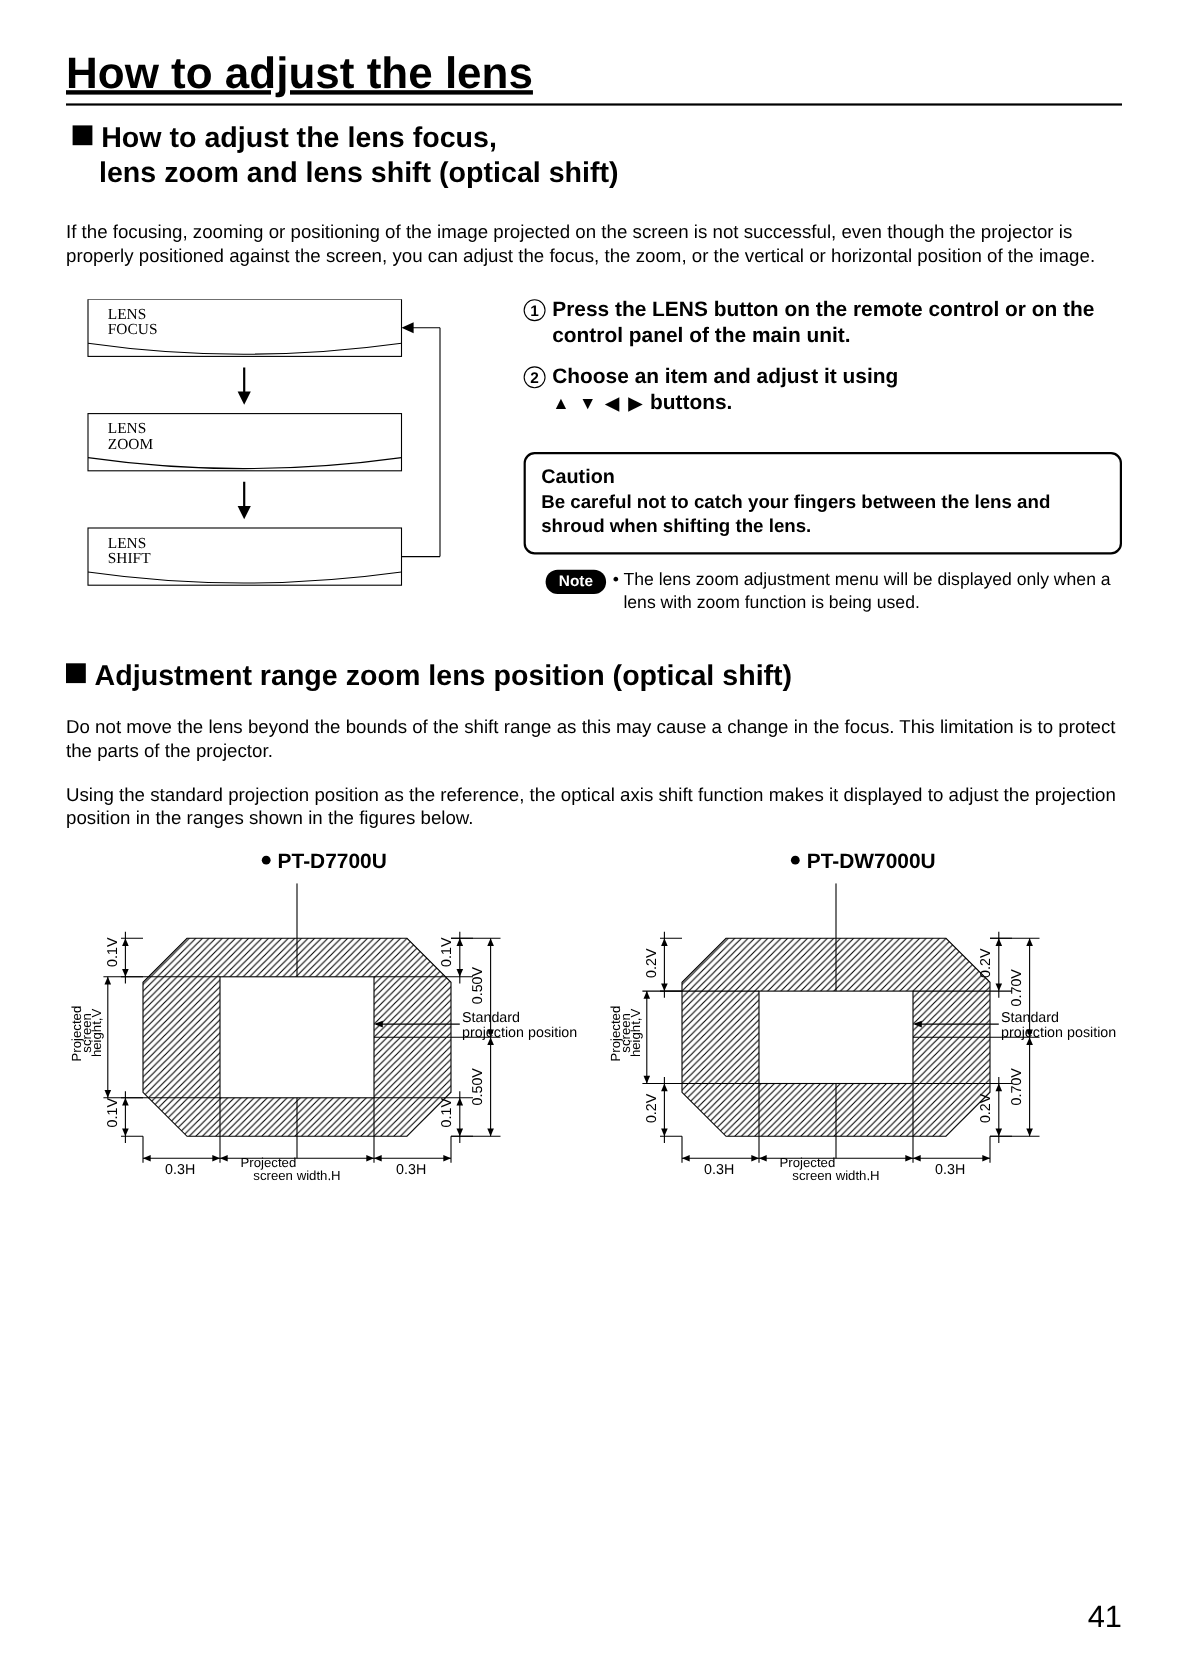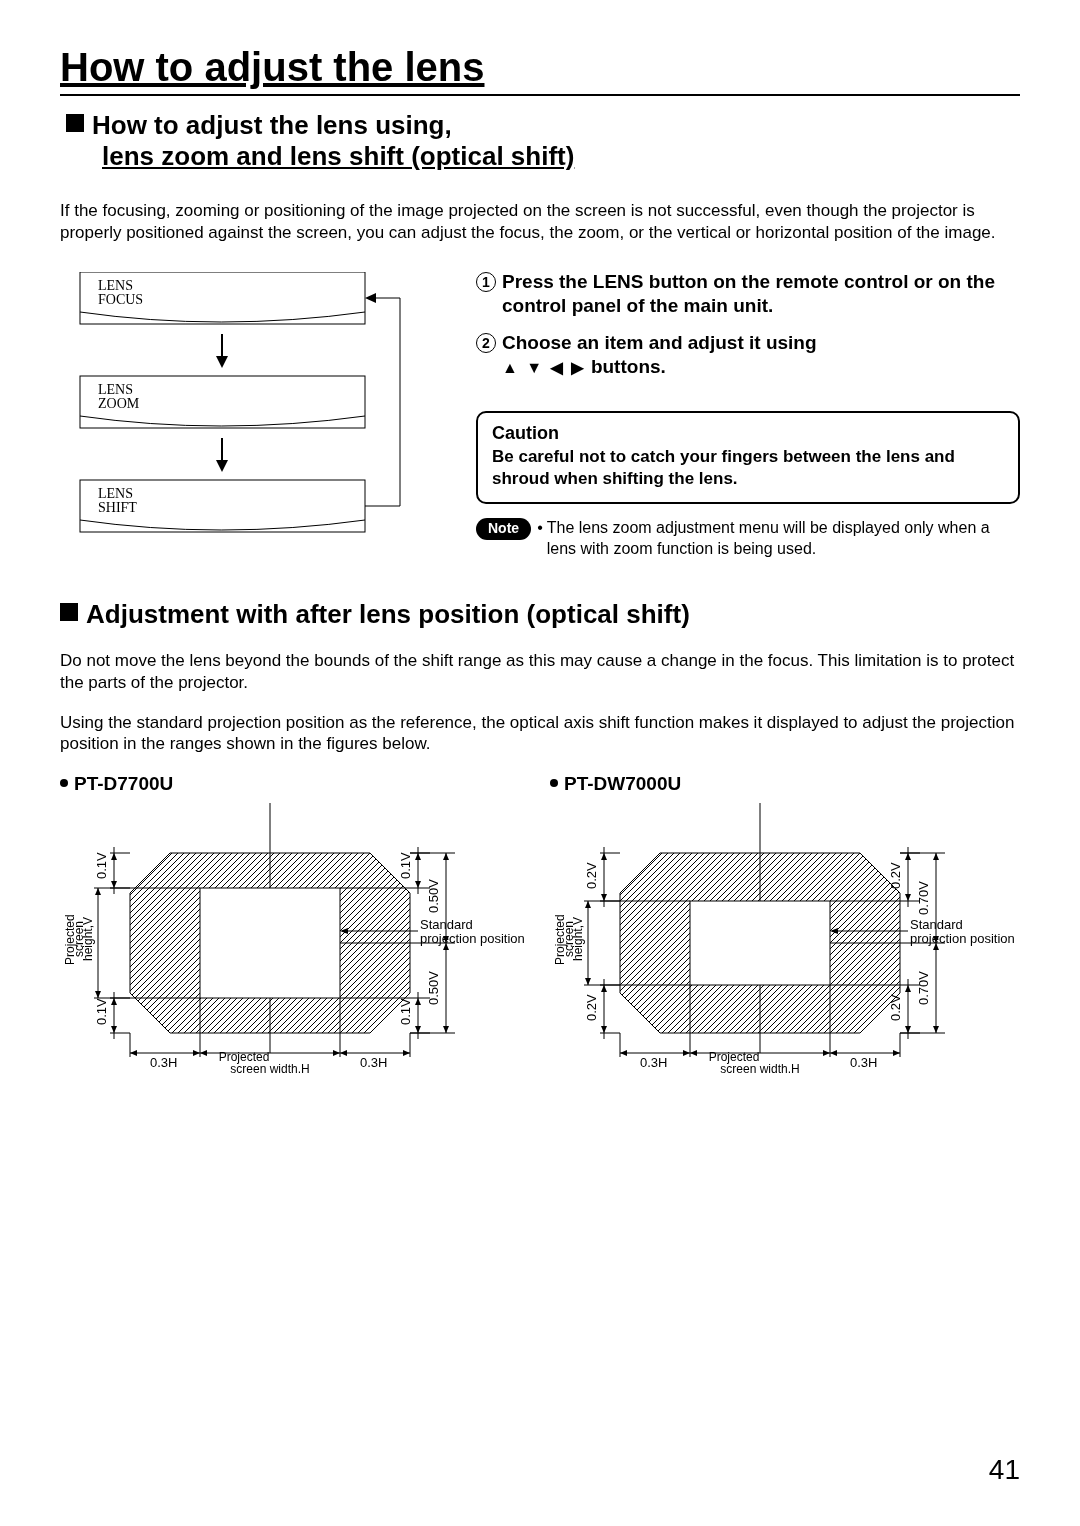--- a/index.html
+++ b/index.html
@@ -104,20 +104,21 @@
   }
   .note-pill {
     background: #000;
     color: #fff;
     border-radius: 11px;
     padding: 2px 12px;
     font-size: 14px;
     font-weight: bold;
     flex-shrink: 0;
     margin-right: 6px;
+    margin-left: 20px;
   }
   .note-bullet { margin-right: 4px; }
   .section2-heading {
     font-size: 26px;
     font-weight: bold;
     margin-bottom: 20px;
   }
   .section2-heading .square {
     display: inline-block;
     width: 18px; height: 18px;
@@ -128,21 +129,21 @@
   .body-text {
     font-size: 17px;
     line-height: 1.28;
     margin-bottom: 18px;
   }
   .models-row {
     display: flex;
     gap: 20px;
     margin-top: 6px;
   }
-  .model-col { flex: 1; }
+  .model-col { flex: 1; text-align: center; }
   .model-title { font-weight: bold; font-size: 19px; margin-bottom: 8px; }
   .model-title .dot {
     display: inline-block;
     width: 8px; height: 8px;
     background: #000;
     border-radius: 50%;
     vertical-align: 3px;
     margin-right: 6px;
   }
   .shift-diagram svg { display: block; }
@@ -153,22 +154,22 @@
     font-size: 28px;
   }
 </style>
 </head>
 <body>
 
 <div class="page">
   <div class="main-title">How to adjust the lens</div>
 
   <div class="section-heading">
-    <span class="square"></span><span>How to adjust the lens using,</span><br>
-    <span style="margin-left:36px;text-decoration:underline;">lens zoom and lens shift (optical shift)</span>
+    <span class="square"></span><span>How to adjust the lens focus,</span><br>
+    <span style="margin-left:24px;">lens zoom and lens shift (optical shift)</span>
   </div>
 
   <div class="intro-text">If the focusing, zooming or positioning of the image projected on the screen is not successful, even though the projector is properly positioned against the screen, you can adjust the focus, the zoom, or the vertical or horizontal position of the image.</div>
 
   <div class="row1">
 
     <div class="flow-diagram">
       <svg width="380" height="280">
 
         <rect x="20" y="0" width="285" height="52" fill="none" stroke="#000"></rect>
@@ -224,21 +225,21 @@
 
       <div class="note-row">
         <span class="note-pill">Note</span>
         <span class="note-bullet">•</span>
         <span>The lens zoom adjustment menu will be displayed only when a lens with zoom function is being used.</span>
       </div>
     </div>
   </div>
 
   <div class="section2-heading">
-    <span class="square"></span><span>Adjustment with after lens position (optical shift)</span>
+    <span class="square"></span><span>Adjustment range zoom lens position (optical shift)</span>
   </div>
   <div class="body-text">Do not move the lens beyond the bounds of the shift range as this may cause a change in the focus. This limitation is to protect the parts of the projector.</div>
   <div class="body-text">Using the standard projection position as the reference, the optical axis shift function makes it displayed to adjust the projection position in the ranges shown in the figures below.</div>
 
   <div class="models-row">
 
     <div class="model-col">
       <div class="model-title"><span class="dot"></span><span>PT-D7700U</span></div>
       <div class="shift-diagram">
         <svg width="470" height="270">

